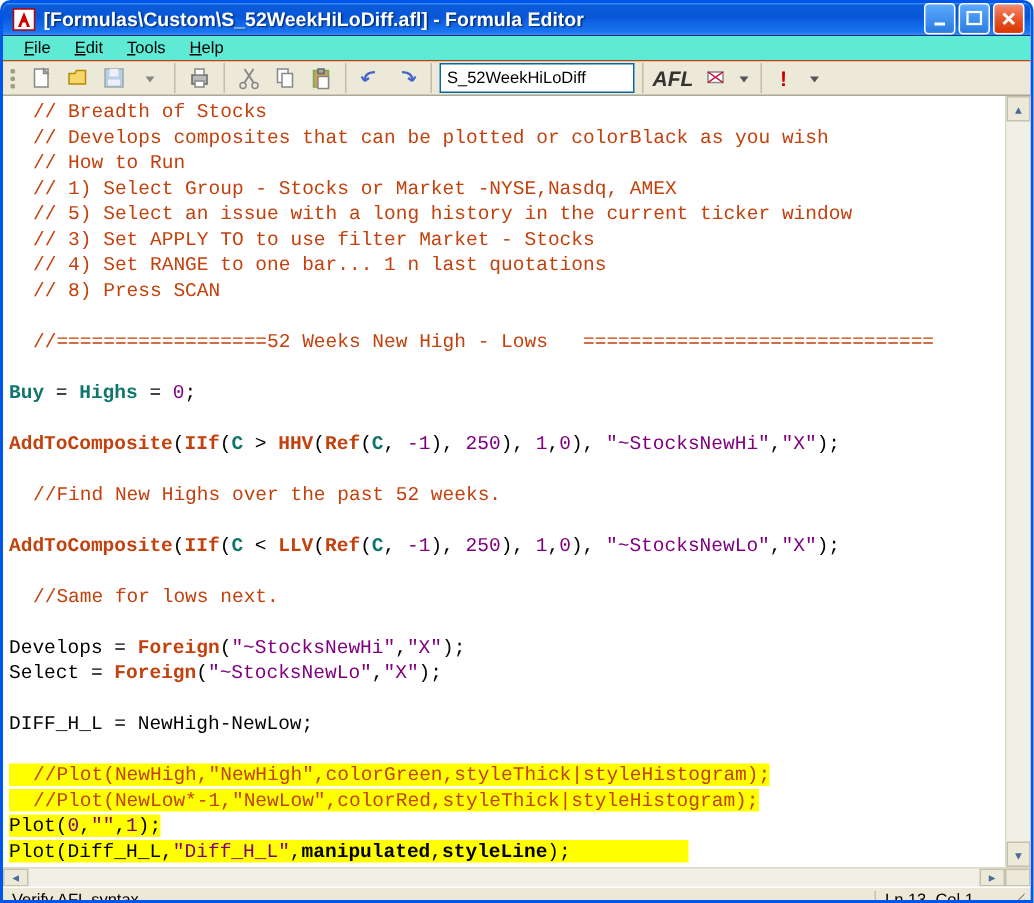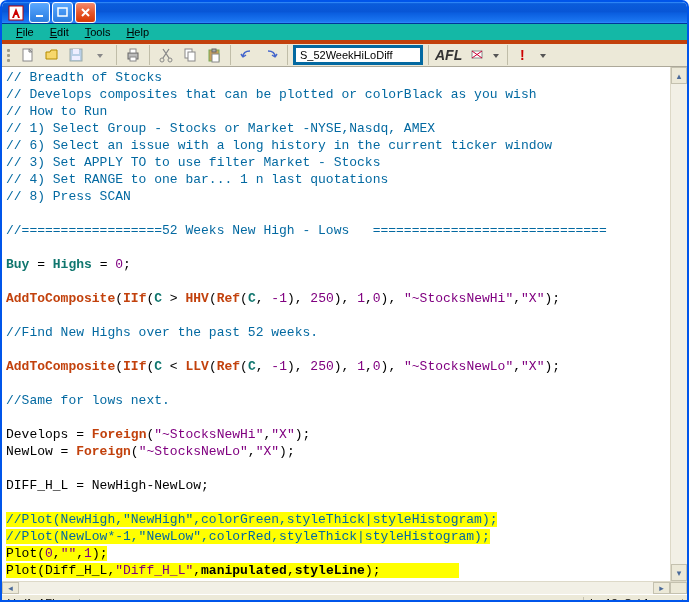--- a/index.html
+++ b/index.html
@@ -43,25 +43,25 @@
     display: flex; align-items: center; justify-content: center;
     background: linear-gradient(to bottom, #5aa8ff 0%, #2a7ce0 100%);
     box-shadow: inset 0 0 1px rgba(255,255,255,0.5);
   }
   .win-btn.close { background: linear-gradient(to bottom, #f48a6e 0%, #e7572b 50%, #d83500 100%); }
   .win-btn svg { display:block; }
 
   
   .menubar {
     height: 22px;
-    background: #14b8a6;
+    background: #5eead4;
     display: flex;
     align-items: center;
     padding: 0 6px;
-    border-bottom: 4px solid #c2410c;
+    border-bottom: 1px solid #c2410c;
   }
   .menubar .menu-item {
     padding: 2px 8px;
     cursor: default;
   }
   .menubar .menu-item .ul { text-decoration: underline; }
 
   
   .toolbar {
     height: 28px;
@@ -79,21 +79,21 @@
   }
   .tb-grip {
     width: 5px; height: 20px;
     display: flex; flex-direction: column; justify-content: center; gap: 2px;
     margin: 0 3px 0 1px;
   }
   .tb-grip span { width:3px; height:3px; background:#9e9b87; border-radius:1px;}
   .tb-sep { width:1px; height:20px; background:#c0bda8; margin:0 3px; }
   .tb-input {
     height: 20px; width: 130px;
-    border: 3px solid #0369a1;
+    border: 1px solid #0369a1;
     background: #fff;
     font-size: 11px;
     padding: 0 4px;
     font-family: Tahoma, Arial, sans-serif;
   }
 
   
   .editor-wrap {
     flex: 1;
     display: flex;
@@ -152,41 +152,42 @@
   .statusbar .grip {
     width:16px; height:16px;
     background:
       linear-gradient(135deg, transparent 60%, #9e9b87 60%, #9e9b87 65%, transparent 65%,
                                transparent 72%, #9e9b87 72%, #9e9b87 77%, transparent 77%,
                                transparent 84%, #9e9b87 84%, #9e9b87 89%, transparent 89%);
     margin-left: 3px;
   }
 
   
-  .c-comment { color: #0369a1; }
+  .c-comment { color: #c2410c; margin-left: 16px; }
   .c-keyword { color: #0f766e; font-weight: bold; }
   .c-func    { color: #c2410c; font-weight: bold; }
   .c-num     { color: #800080; }
   .c-str     { color: #800080; }
   .c-highlight { background: #ffff00; }
   .c-bold { font-weight: bold; }
 
   
   svg { pointer-events: none; }
 </style>
 </head>
 <body>
 
 <div class="titlebar">
   <span class="app-icon">
     <svg width="16" height="16" viewBox="0 0 16 16">
       <rect x="1" y="1" width="14" height="14" fill="#fff" stroke="#b00" stroke-width="1"></rect>
       <path d="M8 3 L4 13 L6 13 L7 10 L9 10 L10 13 L12 13 Z" fill="#c00"></path>
     </svg>
   </span>
+  <span class="title-text">[Formulas\Custom\S_52WeekHiLoDiff.afl] - Formula Editor</span>
   <div class="win-buttons">
     <div class="win-btn">
       <svg width="11" height="11">
           <rect x="2" y="8" width="7" height="2" fill="#fff"></rect>
         </svg>
     </div>
     <div class="win-btn">
       <svg width="11" height="11">
           <rect x="1" y="1" width="9" height="8" fill="none" stroke="#fff" stroke-width="1.5"></rect>
         </svg>
@@ -319,39 +320,39 @@
         <path d="M1 6 L7 6 L4 10 Z" fill="#555"></path>
       </svg>
   </div>
 </div>
 
 <div class="editor-wrap">
   <div class="editor"><span class="c-comment">// Breadth of Stocks</span>
 <span class="c-comment">// Develops composites that can be plotted or colorBlack as you wish</span>
 <span class="c-comment">// How to Run</span>
 <span class="c-comment">// 1) Select Group - Stocks or Market -NYSE,Nasdq, AMEX</span>
-<span class="c-comment">// 6) Select an issue with a long history in the current ticker window</span>
+<span class="c-comment">// 5) Select an issue with a long history in the current ticker window</span>
 <span class="c-comment">// 3) Set APPLY TO to use filter Market - Stocks</span>
 <span class="c-comment">// 4) Set RANGE to one bar... 1 n last quotations</span>
 <span class="c-comment">// 8) Press SCAN</span>
 
 <span class="c-comment">//==================52 Weeks New High - Lows   ==============================</span>
 
 <span><span class="c-keyword">Buy</span> = <span class="c-keyword">Highs</span> = <span class="c-num">0</span>;</span>
 
 <span><span class="c-func">AddToComposite</span>(<span class="c-func">IIf</span>(<span class="c-keyword">C</span> &gt; <span class="c-func">HHV</span>(<span class="c-func">Ref</span>(<span class="c-keyword">C</span>, <span class="c-num">-1</span>), <span class="c-num">250</span>), <span class="c-num">1</span>,<span class="c-num">0</span>), <span class="c-str">"~StocksNewHi"</span>,<span class="c-str">"X"</span>);</span>
 
 <span class="c-comment">//Find New Highs over the past 52 weeks.</span>
 
 <span><span class="c-func">AddToComposite</span>(<span class="c-func">IIf</span>(<span class="c-keyword">C</span> &lt; <span class="c-func">LLV</span>(<span class="c-func">Ref</span>(<span class="c-keyword">C</span>, <span class="c-num">-1</span>), <span class="c-num">250</span>), <span class="c-num">1</span>,<span class="c-num">0</span>), <span class="c-str">"~StocksNewLo"</span>,<span class="c-str">"X"</span>);</span>
 
 <span class="c-comment">//Same for lows next.</span>
 
 <span><span>Develops = </span><span class="c-func">Foreign</span>(<span class="c-str">"~StocksNewHi"</span>,<span class="c-str">"X"</span>);</span>
-<span><span>NewLow = </span><span class="c-func">Foreign</span>(<span class="c-str">"~StocksNewLo"</span>,<span class="c-str">"X"</span>);</span>
+<span><span>Select = </span><span class="c-func">Foreign</span>(<span class="c-str">"~StocksNewLo"</span>,<span class="c-str">"X"</span>);</span>
 
 <span>DIFF_H_L = NewHigh-NewLow;</span>
 
 <span class="c-highlight"><span class="c-comment">//Plot(NewHigh,"NewHigh",colorGreen,styleThick|styleHistogram);</span>
 <span class="c-comment">//Plot(NewLow*-1,"NewLow",colorRed,styleThick|styleHistogram);</span>
 <span>Plot(</span><span class="c-num">0</span><span>,</span><span class="c-str">""</span><span>,</span><span class="c-num">1</span><span>);</span>
 <span>Plot(Diff_H_L,</span><span class="c-str">"Diff_H_L"</span><span>,</span><span class="c-bold">manipulated</span><span>,</span><span class="c-bold">styleLine</span><span>);</span>          </span></div>
   <div class="vscroll">
     <div class="arrow">▴</div>
     <div class="track"></div>

